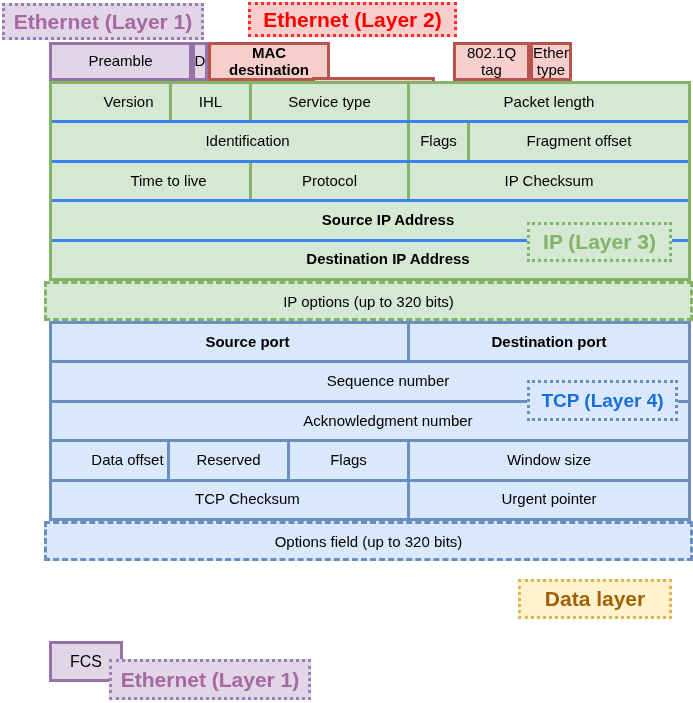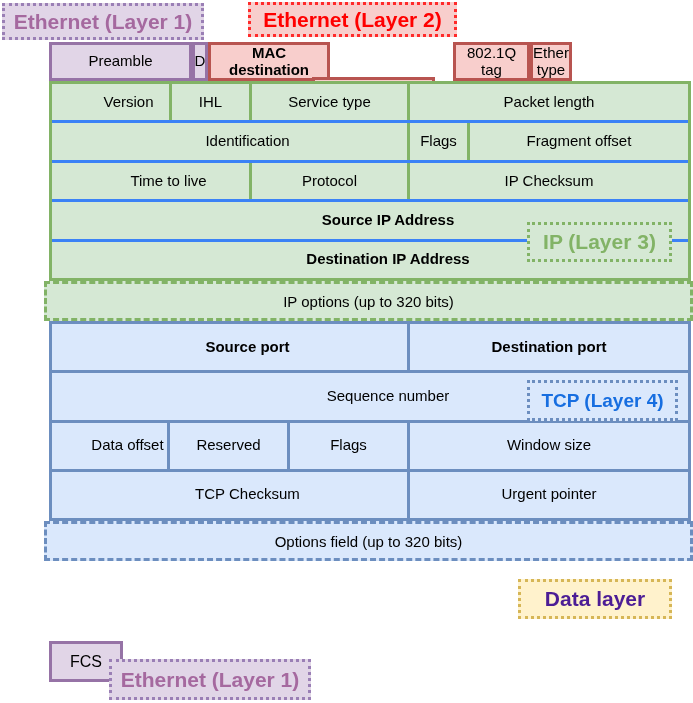--- a/index.html
+++ b/index.html
@@ -48,21 +48,21 @@
   }
   .layer-label{
     position:absolute;box-sizing:border-box;z-index:5;
     display:flex;align-items:center;justify-content:center;text-align:center;
     font-weight:bold;font-size:21px;white-space:nowrap;
   }
   .lbl-eth1-top{left:2px;top:3px;width:202px;height:37px;background:#e1d5e7;border:3px dotted #9a7fb5;color:#a5699f;}
   .lbl-eth2{left:248px;top:2px;width:209px;height:35px;background:#f8cecc;border:3px dotted #ff2a2a;color:#ff0000;}
   .lbl-ip3{left:527px;top:222px;width:145px;height:40px;background:#d5e8d4;border:3px dotted #82b366;color:#82b366;}
   .lbl-tcp4{left:527px;top:380px;width:151px;height:41px;background:#dae8fc;border:3px dotted #6c8ebf;color:#176ee0;font-size:19px;}
-  .lbl-data{left:518px;top:579px;width:154px;height:40px;background:#fff2cc;border:3px dotted #d6b656;color:#4c1d95;}
+  .lbl-data{left:518px;top:579px;width:154px;height:40px;background:#fff2cc;border:3px dotted #d6b656;color:#a16207;}
   .lbl-eth1-bot{left:109px;top:659px;width:202px;height:41px;background:#e1d5e7;border:3px dotted #9a7fb5;color:#a5699f;}
 </style>
 </head>
 <body>
 
 <div id="canvas">
 
   <div class="cell purple" style="left:49px;top:42px;width:143px;height:39px;">Preamble</div>
   <div class="cell purple" style="left:192px;top:42px;width:16px;height:39px;padding:0;">D</div>
   <div class="cell red bold" style="left:208px;top:42px;width:122px;height:39px;">MAC destination</div>
@@ -99,20 +99,23 @@
 
   <div class="section blue-sec">
     <div class="srow">
       <div class="scell bold" style="width:319px;">Source port</div>
       <div class="scell grow bold">Destination port</div>
     </div>
     <div class="srow">
       <div class="scell grow">Sequence number</div>
     </div>
     <div class="srow">
+      <div class="scell grow">Acknowledgment number</div>
+    </div>
+    <div class="srow">
       <div class="scell" style="width:79px;">Data offset</div>
       <div class="scell" style="width:120px;">Reserved</div>
       <div class="scell" style="width:120px;">Flags</div>
       <div class="scell grow">Window size</div>
     </div>
     <div class="srow">
       <div class="scell" style="width:319px;">TCP Checksum</div>
       <div class="scell grow">Urgent pointer</div>
     </div>
   </div>

